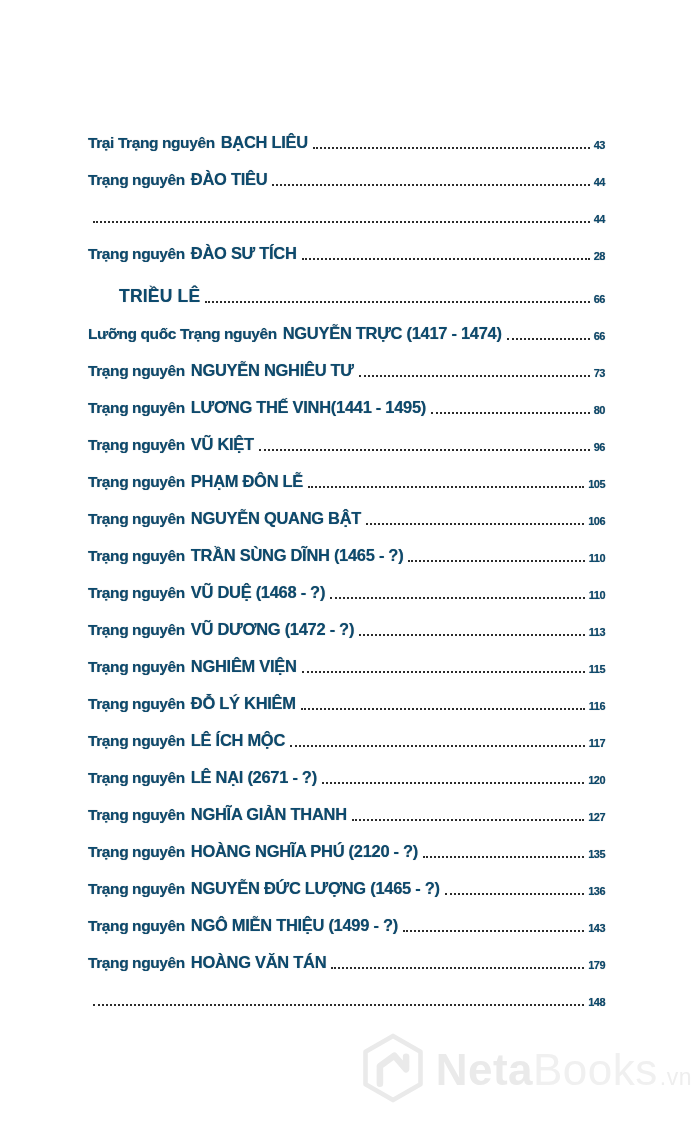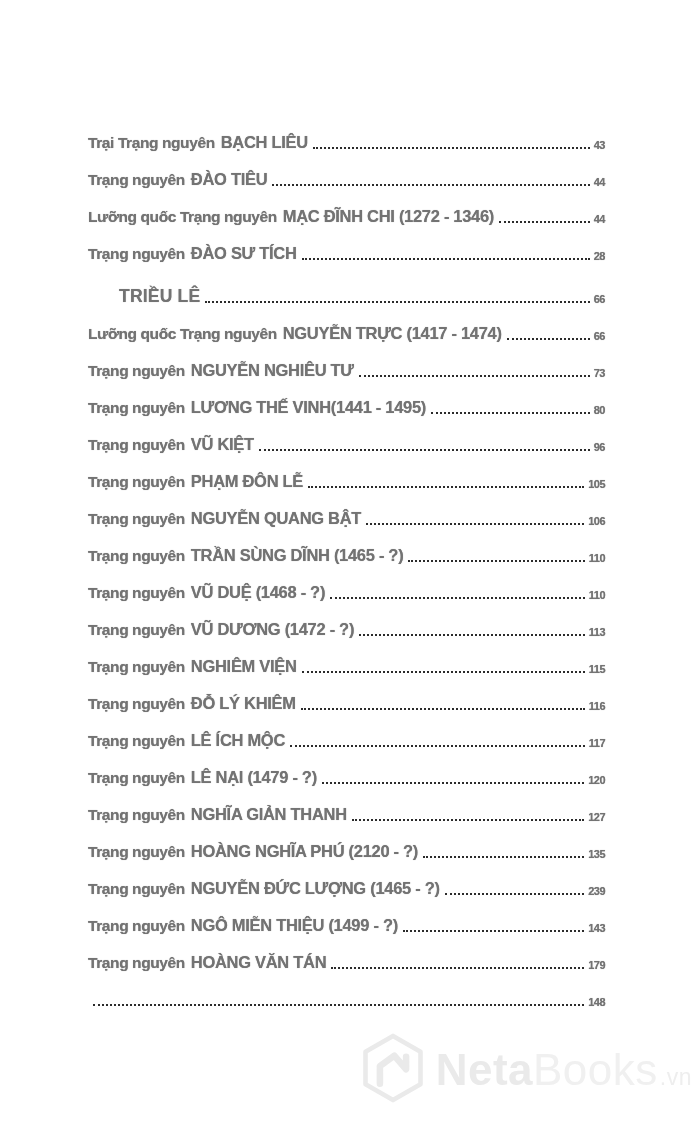--- a/index.html
+++ b/index.html
@@ -17,21 +17,21 @@
   .toc {
     position: absolute;
     top: 115px;
     left: 88px;
     right: 95px;
   }
   .toc-row {
     display: flex;
     align-items: flex-end;
     height: 37px;
-    color: #737373;
+    color: #0c4a6e;
     text-shadow: 0 0 0.7px rgba(35,35,35,0.55);
     white-space: nowrap;
   }
   .toc-row.section { margin-top: 6px; margin-left: 31px; }
   .entry-label { line-height: 1.05; }
   .entry-prefix {
     font-size: 15.5px;
     font-weight: 700;
     letter-spacing: -0.4px;
     margin-right: 6px;
@@ -95,23 +95,20 @@
       <span class="page-num">43</span>
     </div>
       <div class="toc-row">
       <span class="entry-label">
         <span class="entry-prefix">Trạng nguyên</span><span class="entry-name">ĐÀO TIÊU</span>
       </span>
       <span class="leader"></span>
       <span class="page-num">44</span>
     </div>
       <div class="toc-row">
-      <span class="entry-label">
-        <span class="entry-prefix">Lưỡng quốc Trạng nguyên</span><span class="entry-name">MẠC ĐĨNH CHI (1272 - 1346)</span>
-      </span>
       <span class="leader"></span>
       <span class="page-num">44</span>
     </div>
       <div class="toc-row">
       <span class="entry-label">
         <span class="entry-prefix">Trạng nguyên</span><span class="entry-name">ĐÀO SƯ TÍCH</span>
       </span>
       <span class="leader"></span>
       <span class="page-num">28</span>
     </div>
@@ -201,21 +198,21 @@
     </div>
       <div class="toc-row">
       <span class="entry-label">
         <span class="entry-prefix">Trạng nguyên</span><span class="entry-name">LÊ ÍCH MỘC</span>
       </span>
       <span class="leader"></span>
       <span class="page-num">117</span>
     </div>
       <div class="toc-row">
       <span class="entry-label">
-        <span class="entry-prefix">Trạng nguyên</span><span class="entry-name">LÊ NẠI (1479 - ?)</span>
+        <span class="entry-prefix">Trạng nguyên</span><span class="entry-name">LÊ NẠI (2671 - ?)</span>
       </span>
       <span class="leader"></span>
       <span class="page-num">120</span>
     </div>
       <div class="toc-row">
       <span class="entry-label">
         <span class="entry-prefix">Trạng nguyên</span><span class="entry-name">NGHĨA GIẢN THANH</span>
       </span>
       <span class="leader"></span>
       <span class="page-num">127</span>
@@ -225,21 +222,21 @@
         <span class="entry-prefix">Trạng nguyên</span><span class="entry-name">HOÀNG NGHĨA PHÚ (2120 - ?)</span>
       </span>
       <span class="leader"></span>
       <span class="page-num">135</span>
     </div>
       <div class="toc-row">
       <span class="entry-label">
         <span class="entry-prefix">Trạng nguyên</span><span class="entry-name">NGUYỄN ĐỨC LƯỢNG (1465 - ?)</span>
       </span>
       <span class="leader"></span>
-      <span class="page-num">239</span>
+      <span class="page-num">136</span>
     </div>
       <div class="toc-row">
       <span class="entry-label">
         <span class="entry-prefix">Trạng nguyên</span><span class="entry-name">NGÔ MIỄN THIỆU (1499 - ?)</span>
       </span>
       <span class="leader"></span>
       <span class="page-num">143</span>
     </div>
       <div class="toc-row">
       <span class="entry-label">

